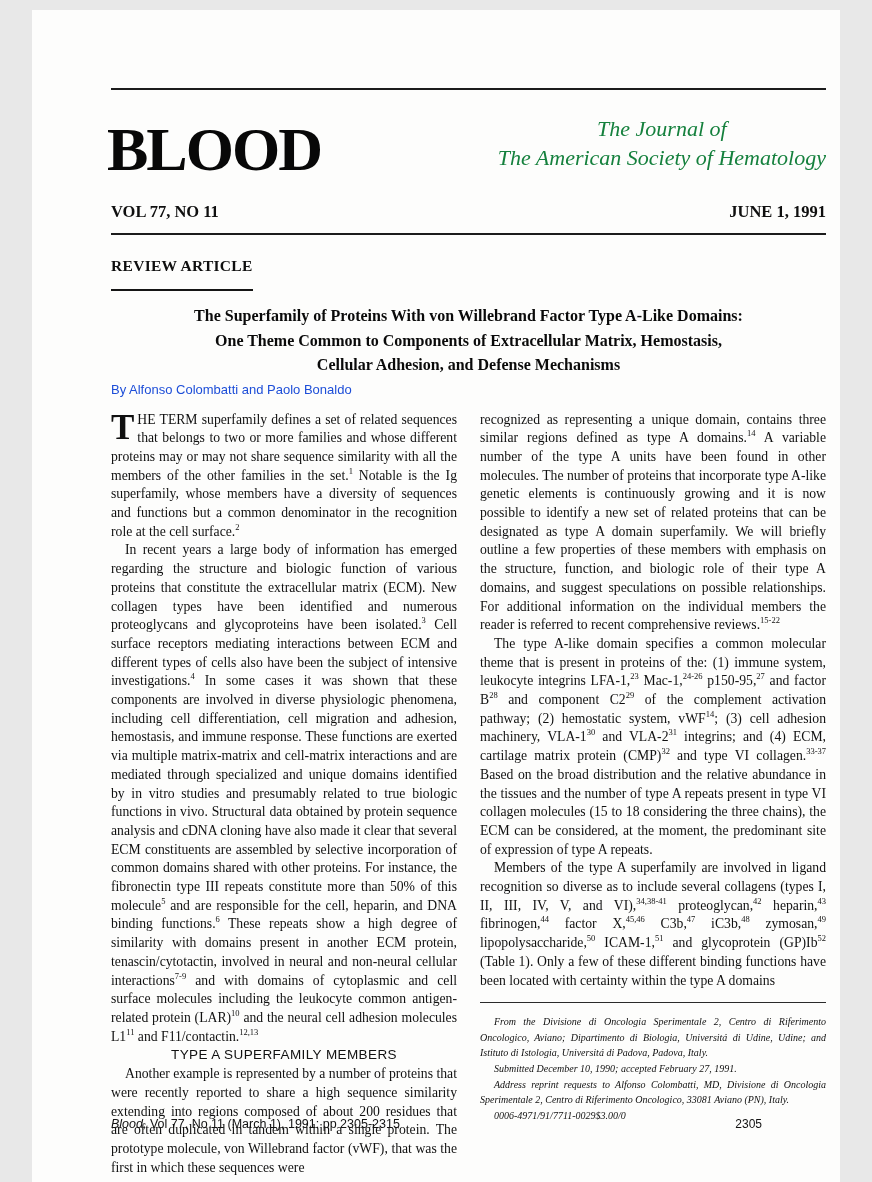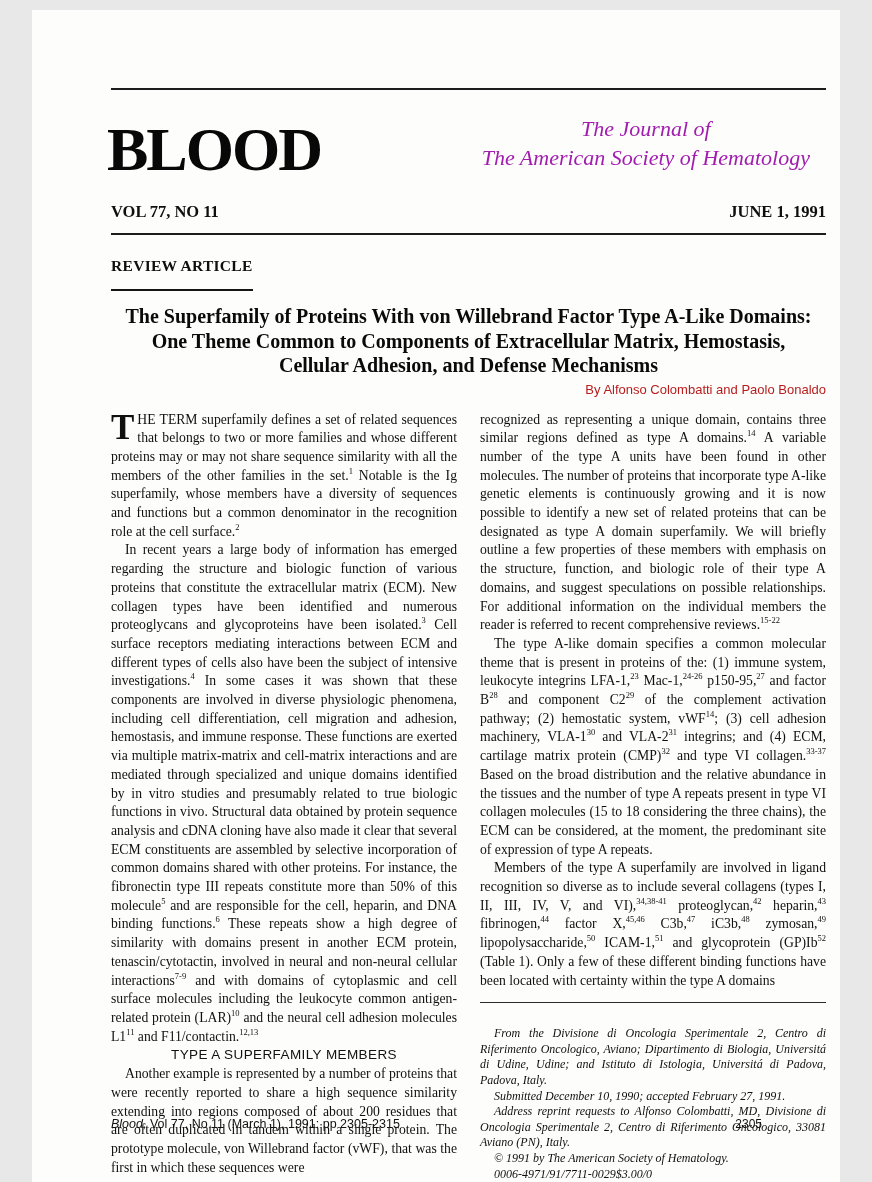--- a/index.html
+++ b/index.html
@@ -19,44 +19,44 @@
 
   
   .masthead{position:relative;height:112px;}
   .logo{
     position:absolute;left:-4px;top:28px;
     font-family:"Liberation Serif", serif;
     font-weight:bold;font-size:62px;line-height:1;
     letter-spacing:-2px;color:#080808;
   }
   .journal-block{
-    position:absolute;right:16px;top:24px;
+    position:absolute;right:0;top:24px;
     text-align:center;
     font-style:italic;font-size:22px;line-height:29px;
-    color:#a21caf;
+    color:#15803d;
   }
   .vol-row{
     display:flex;justify-content:space-between;
     font-weight:bold;font-size:16.5px;line-height:20px;
   }
 
   
   .kicker{
     display:inline-block;margin-top:22px;
     font-weight:bold;font-size:15.5px;letter-spacing:.3px;
     border-bottom:2px solid #151515;padding-bottom:14px;
   }
   .title{
     margin-top:13px;text-align:center;
-    font-weight:bold;font-size:20px;line-height:24.5px;color:#0a0a0a;
+    font-weight:bold;font-size:16px;line-height:24.5px;color:#0a0a0a;
   }
   .byline{
-    margin-top:4px;text-align:right;
+    margin-top:4px;text-align:left;
     font-family:"Liberation Sans", sans-serif;
-    font-size:13px;color:#b91c1c;
+    font-size:13px;color:#1d4ed8;
   }
 
   
   .columns{
     margin-top:14px;
     display:flex;gap:23px;
     font-size:13.7px;line-height:18.7px;
     text-align:justify;
     color:#101010;
   }
@@ -74,23 +74,23 @@
     margin:10px 0 7px;
     text-align:center;text-indent:0 !important;
     font-family:"Liberation Sans", sans-serif;
     font-size:13.5px;letter-spacing:.4px;color:#111;
   }
 
   
   .footnotes{
     margin-top:12px;
     border-top:1.5px solid #2a2a2a;
-    padding-top:23px;
+    padding-top:11px;
     font-style:italic;
-    font-size:12px;line-height:15.6px;
+    font-size:10px;line-height:15.6px;
   }
   .footnotes p{margin:0;text-indent:14px;}
 
   
   .footer{
     position:absolute;left:79px;right:78px;top:1107px;
     display:flex;justify-content:space-between;align-items:baseline;
     font-family:"Liberation Sans", sans-serif;
     font-size:12.5px;color:#111;
   }
@@ -143,21 +143,20 @@
 
       <div class="col">
         <p>recognized as representing a unique domain, contains three similar regions defined as type A domains.<sup>14</sup> A variable number of the type A units have been found in other molecules. The number of proteins that incorporate type A-like genetic elements is continuously growing and it is now possible to identify a new set of related proteins that can be designated as type A domain superfamily. We will briefly outline a few properties of these members with emphasis on the structure, function, and biologic role of their type A domains, and suggest speculations on possible relationships. For additional information on the individual members the reader is referred to recent comprehensive reviews.<sup>15-22</sup></p>
         <p class="indent">The type A-like domain specifies a common molecular theme that is present in proteins of the: (1) immune system, leukocyte integrins LFA-1,<sup>23</sup> Mac-1,<sup>24-26</sup> p150-95,<sup>27</sup> and factor B<sup>28</sup> and component C2<sup>29</sup> of the complement activation pathway; (2) hemostatic system, vWF<sup>14</sup>; (3) cell adhesion machinery, VLA-1<sup>30</sup> and VLA-2<sup>31</sup> integrins; and (4) ECM, cartilage matrix protein (CMP)<sup>32</sup> and type VI collagen.<sup>33-37</sup> Based on the broad distribution and the relative abundance in the tissues and the number of type A repeats present in type VI collagen molecules (15 to 18 considering the three chains), the ECM can be considered, at the moment, the predominant site of expression of type A repeats.</p>
         <p class="indent">Members of the type A superfamily are involved in ligand recognition so diverse as to include several collagens (types I, II, III, IV, V, and VI),<sup>34,38-41</sup> proteoglycan,<sup>42</sup> heparin,<sup>43</sup> fibrinogen,<sup>44</sup> factor X,<sup>45,46</sup> C3b,<sup>47</sup> iC3b,<sup>48</sup> zymosan,<sup>49</sup> lipopolysaccharide,<sup>50</sup> ICAM-1,<sup>51</sup> and glycoprotein (GP)Ib<sup>52</sup> (Table 1). Only a few of these different binding functions have been located with certainty within the type A domains</p>
 
         <div class="footnotes">
           <p>From the Divisione di Oncologia Sperimentale 2, Centro di Riferimento Oncologico, Aviano; Dipartimento di Biologia, Universitá di Udine, Udine; and Istituto di Istologia, Universitá di Padova, Padova, Italy.</p>
           <p>Submitted December 10, 1990; accepted February 27, 1991.</p>
           <p>Address reprint requests to Alfonso Colombatti, MD, Divisione di Oncologia Sperimentale 2, Centro di Riferimento Oncologico, 33081 Aviano (PN), Italy.</p>
-          <p>© 1991 by The American Society of Hematology.</p>
           <p>0006-4971/91/7711-0029$3.00/0</p>
         </div>
       </div>
 
     </div>
   </div>
 
   <div class="footer">
     <span class="citation"><span class="jname">Blood,</span><span> Vol 77, No 11 (March 1), 1991: pp 2305-2315</span></span>
     <span class="page-num">2305</span>

